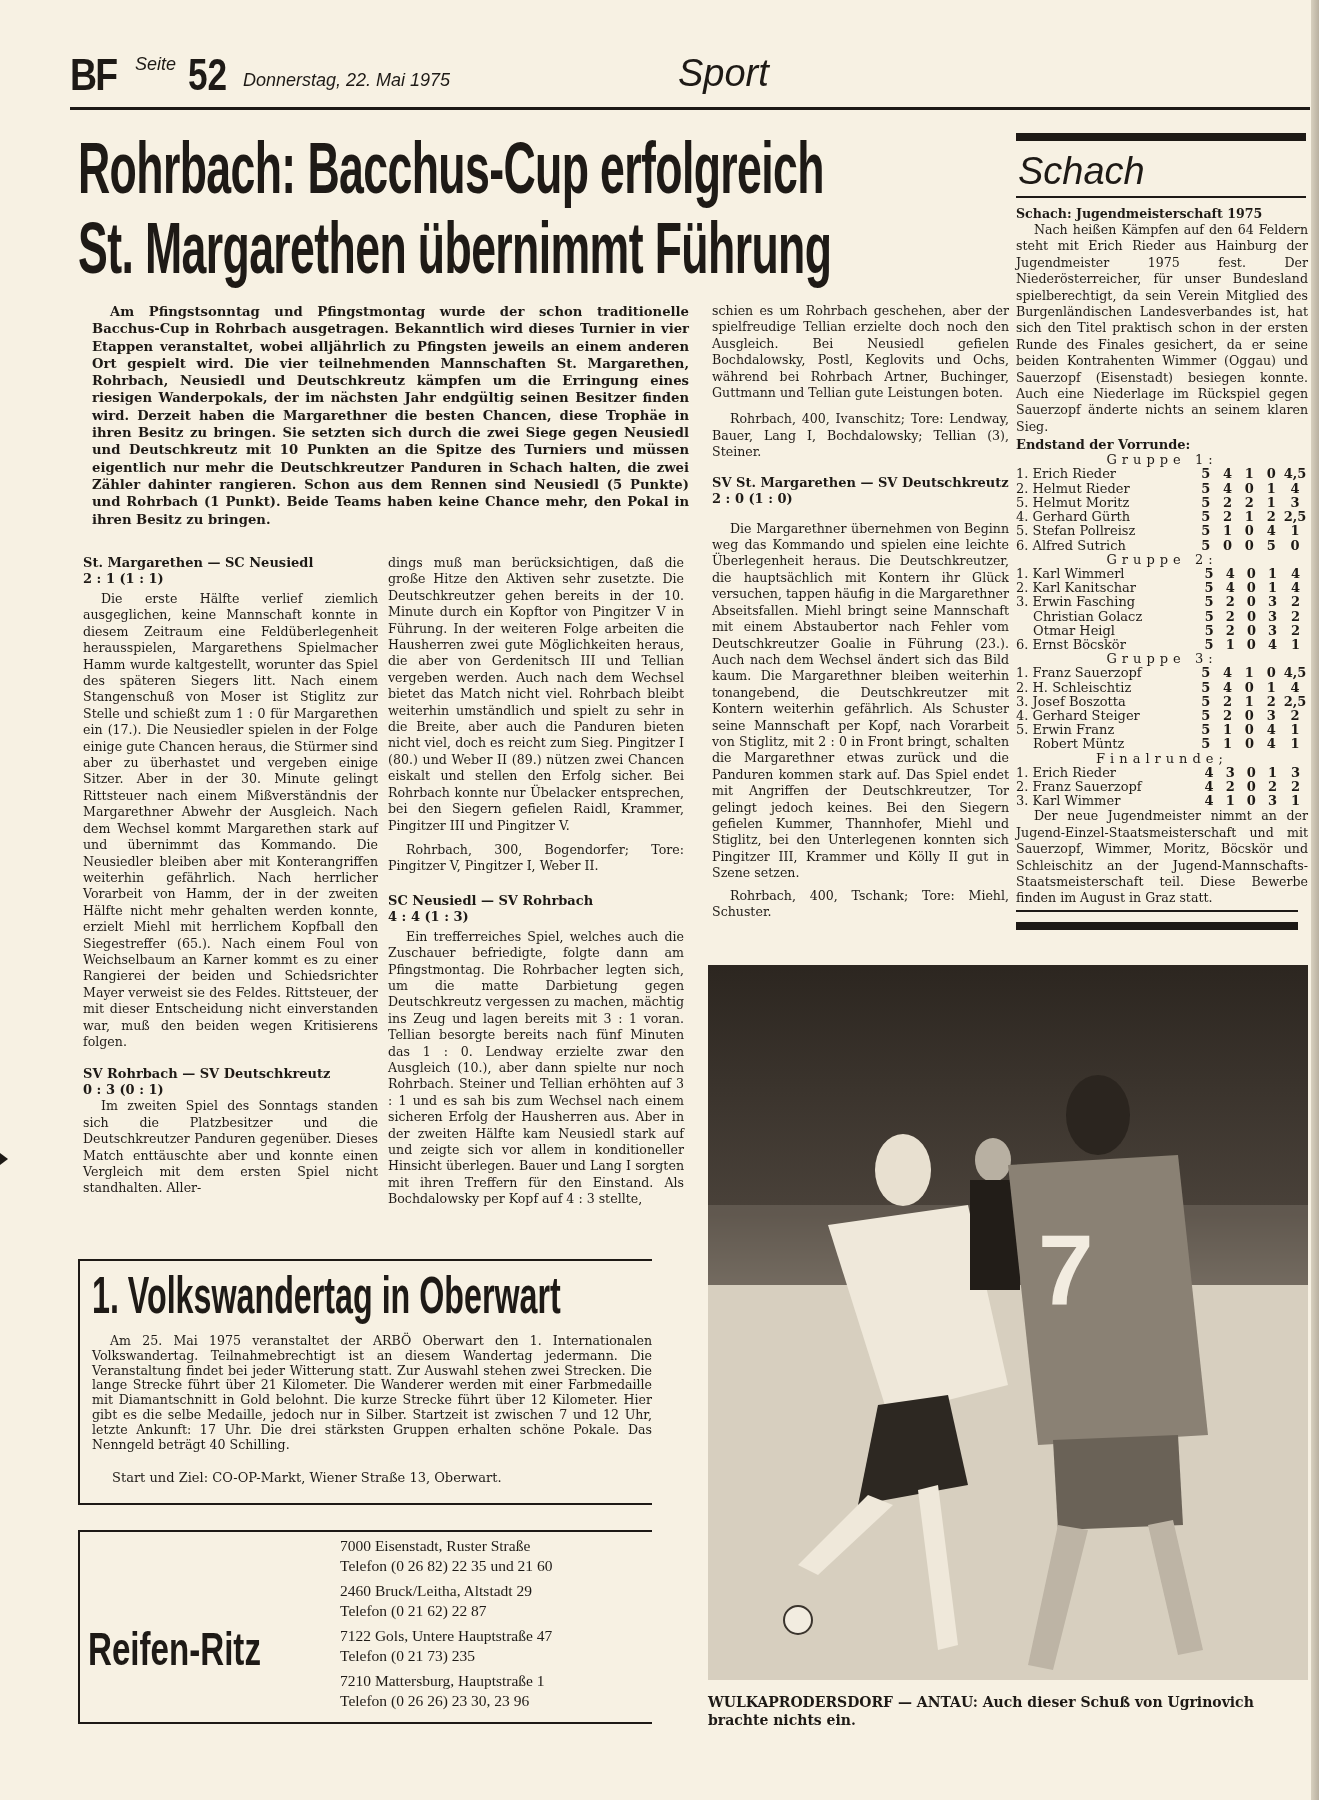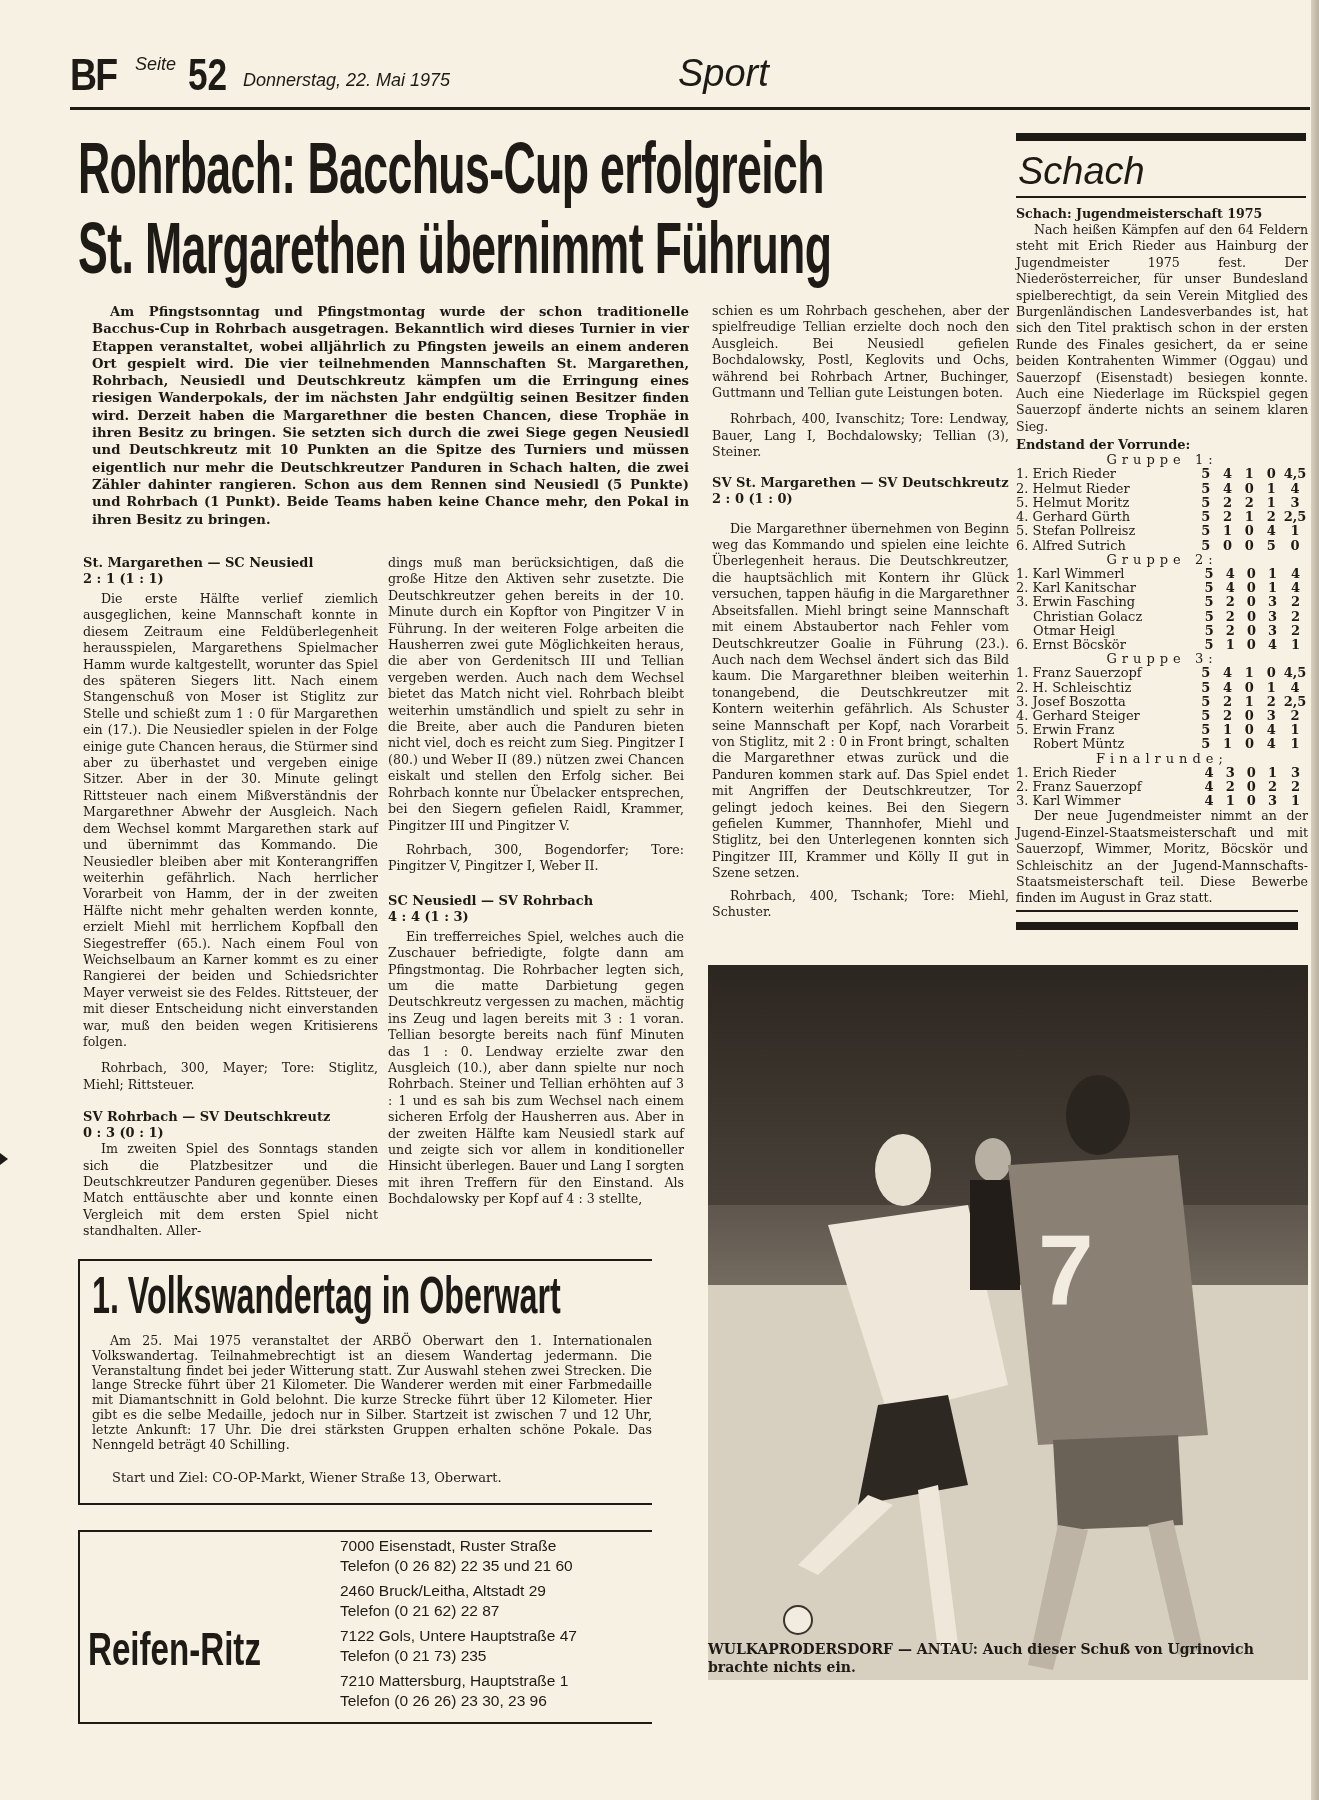--- a/index.html
+++ b/index.html
@@ -53,25 +53,25 @@
   
   .vw-box { left: 78px; top: 1259px; width: 572px; height: 242px; border-top: 2px solid #1e1a16; border-left: 2px solid #1e1a16; border-bottom: 2px solid #1e1a16; }
   .vw-title { left: 92px; top: 1265px; font-size: 52px; font-weight: bold; white-space: nowrap; transform: scaleX(0.62); transform-origin: left top; width: 1000px; }
   .vw-body { left: 92px; top: 1334px; width: 560px; font-size: 12.6px; line-height: 14.8px; }
   .vw-start { left: 112px; top: 1470px; font-size: 13px; }
 
   
   .ad-box { left: 78px; top: 1530px; width: 572px; height: 190px; border-top: 2px solid #1e1a16; border-left: 2px solid #1e1a16; border-bottom: 2px solid #1e1a16; }
   .ad-brand { left: 88px; top: 1622px; font-size: 46px; font-weight: bold; white-space: nowrap; transform: scaleX(0.72); transform-origin: left top; }
   .ad-list { left: 340px; top: 1536px; font-size: 15.5px; line-height: 20px; }
-  .ad-entry { margin-bottom: 5px; }
+  .ad-entry { margin-bottom: 5px; font-family: Liberation Serif, serif; }
 
   
   .photo { left: 708px; top: 965px; width: 600px; height: 715px; overflow: hidden; background: #3a342d; }
-  .caption { left: 708px; top: 1640px; width: 596px; font-size: 14px; line-height: 18px; font-weight: bold; }
+  .caption { left: 708px; top: 1693px; width: 596px; font-size: 14px; line-height: 18px; font-weight: bold; }
 
   .margin-mark { left: 0; top: 1153px; width: 0; height: 0; border-top: 6px solid transparent; border-bottom: 6px solid transparent; border-left: 8px solid #1e1a16; }
   .right-edge { left: 1311px; top: 0; width: 8px; height: 1800px; background: linear-gradient(to right, #d8d0bf, #b9b0a0); }
 </style>
 </head>
 <body>
 
 <div class="abs hdr-bf sans">BF</div>
 <div class="abs hdr-seite sans">Seite</div>
 <div class="abs hdr-num sans">52</div>
@@ -83,21 +83,20 @@
   <div>Rohrbach: Bacchus-Cup erfolgreich</div>
   <div>St. Margarethen übernimmt Führung</div>
 </div>
 
 <p class="abs lead body-text indent">Am Pfingstsonntag und Pfingstmontag wurde der schon traditionelle Bacchus-Cup in Rohrbach ausgetragen. Bekanntlich wird dieses Turnier in vier Etappen veranstaltet, wobei alljährlich zu Pfingsten jeweils an einem anderen Ort gespielt wird. Die vier teilnehmenden Mannschaften St. Margarethen, Rohrbach, Neusiedl und Deutschkreutz kämpfen um die Erringung eines riesigen Wanderpokals, der im nächsten Jahr endgültig seinen Besitzer finden wird. Derzeit haben die Margarethner die besten Chancen, diese Trophäe in ihren Besitz zu bringen. Sie setzten sich durch die zwei Siege gegen Neusiedl und Deutschkreutz mit 10 Punkten an die Spitze des Turniers und müssen eigentlich nur mehr die Deutschkreutzer Panduren in Schach halten, die zwei Zähler dahinter rangieren. Schon aus dem Rennen sind Neusiedl (5 Punkte) und Rohrbach (1 Punkt). Beide Teams haben keine Chance mehr, den Pokal in ihren Besitz zu bringen.</p>
 
 <div class="abs col1">
   <div class="match-title">St. Margarethen — SC Neusiedl</div>
   <div class="match-title">2 : 1 (1 : 1)</div>
   <p class="body-text indent" style="margin-top:4px">Die erste Hälfte verlief ziemlich ausgeglichen, keine Mannschaft konnte in diesem Zeitraum eine Feldüberlegenheit herausspielen, Margarethens Spielmacher Hamm wurde kaltgestellt, worunter das Spiel des späteren Siegers litt. Nach einem Stangenschuß von Moser ist Stiglitz zur Stelle und schießt zum 1 : 0 für Margarethen ein (17.). Die Neusiedler spielen in der Folge einige gute Chancen heraus, die Stürmer sind aber zu überhastet und vergeben einige Sitzer. Aber in der 30. Minute gelingt Rittsteuer nach einem Mißverständnis der Margarethner Abwehr der Ausgleich. Nach dem Wechsel kommt Margarethen stark auf und übernimmt das Kommando. Die Neusiedler bleiben aber mit Konterangriffen weiterhin gefährlich. Nach herrlicher Vorarbeit von Hamm, der in der zweiten Hälfte nicht mehr gehalten werden konnte, erzielt Miehl mit herrlichem Kopfball den Siegestreffer (65.). Nach einem Foul von Weichselbaum an Karner kommt es zu einer Rangierei der beiden und Schiedsrichter Mayer verweist sie des Feldes. Rittsteuer, der mit dieser Entscheidung nicht einverstanden war, muß den beiden wegen Kritisierens folgen.</p>
-  <p class="body-text indent" style="margin-top:10px">Rohrbach, 300, Mayer; Tore: Stiglitz, Miehl; Rittsteuer.</p>
   <div style="height:16px"></div>
   <div class="match-title">SV Rohrbach — SV Deutschkreutz</div>
   <div class="match-title">0 : 3 (0 : 1)</div>
   <p class="body-text indent" style="">Im zweiten Spiel des Sonntags standen sich die Platzbesitzer und die Deutschkreutzer Panduren gegenüber. Dieses Match enttäuschte aber und konnte einen Vergleich mit dem ersten Spiel nicht standhalten. Aller-</p>
 </div>
 
 <div class="abs col2">
   <p class="body-text">dings muß man berücksichtigen, daß die große Hitze den Aktiven sehr zusetzte. Die Deutschkreutzer gehen bereits in der 10. Minute durch ein Kopftor von Pingitzer V in Führung. In der weiteren Folge arbeiten die Hausherren zwei gute Möglichkeiten heraus, die aber von Gerdenitsch III und Tellian vergeben werden. Auch nach dem Wechsel bietet das Match nicht viel. Rohrbach bleibt weiterhin umständlich und spielt zu sehr in die Breite, aber auch die Panduren bieten nicht viel, doch es reicht zum Sieg. Pingitzer I (80.) und Weber II (89.) nützen zwei Chancen eiskalt und stellen den Erfolg sicher. Bei Rohrbach konnte nur Übelacker entsprechen, bei den Siegern gefielen Raidl, Krammer, Pingitzer III und Pingitzer V.</p>
   <p class="body-text indent" style="margin-top:8px">Rohrbach, 300, Bogendorfer; Tore: Pingitzer V, Pingitzer I, Weber II.</p>
   <div style="height:18px"></div>

